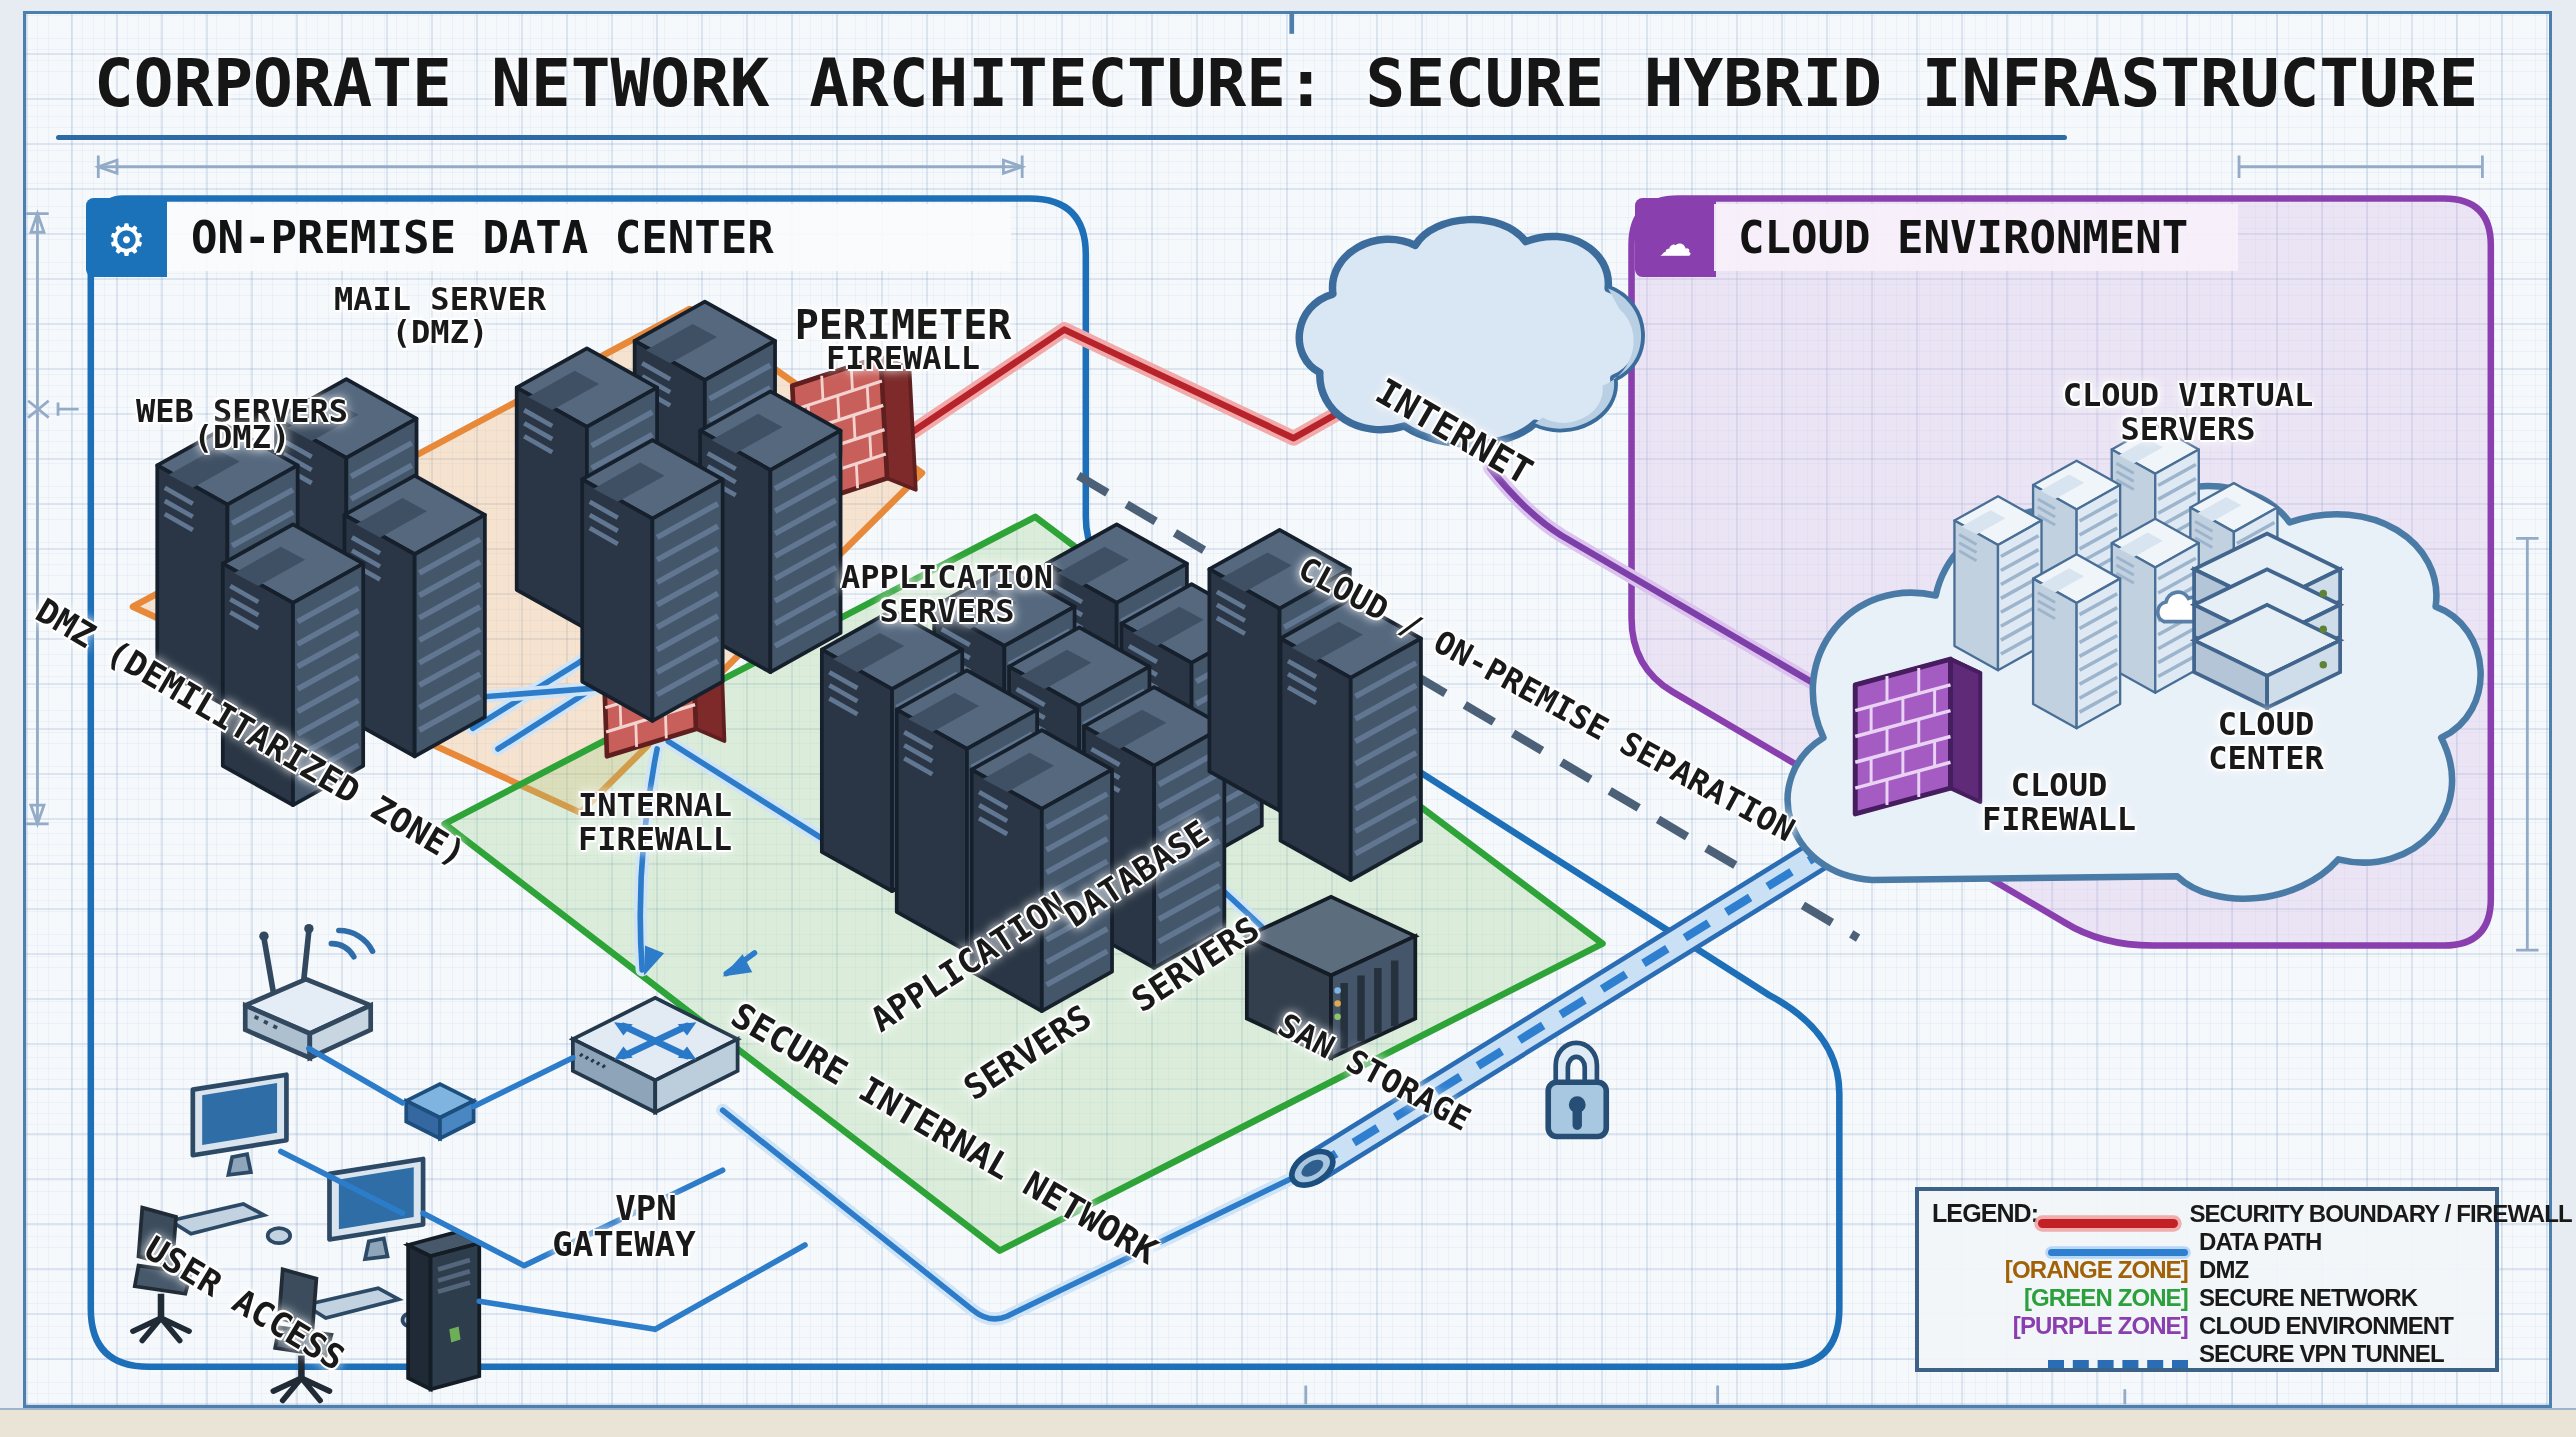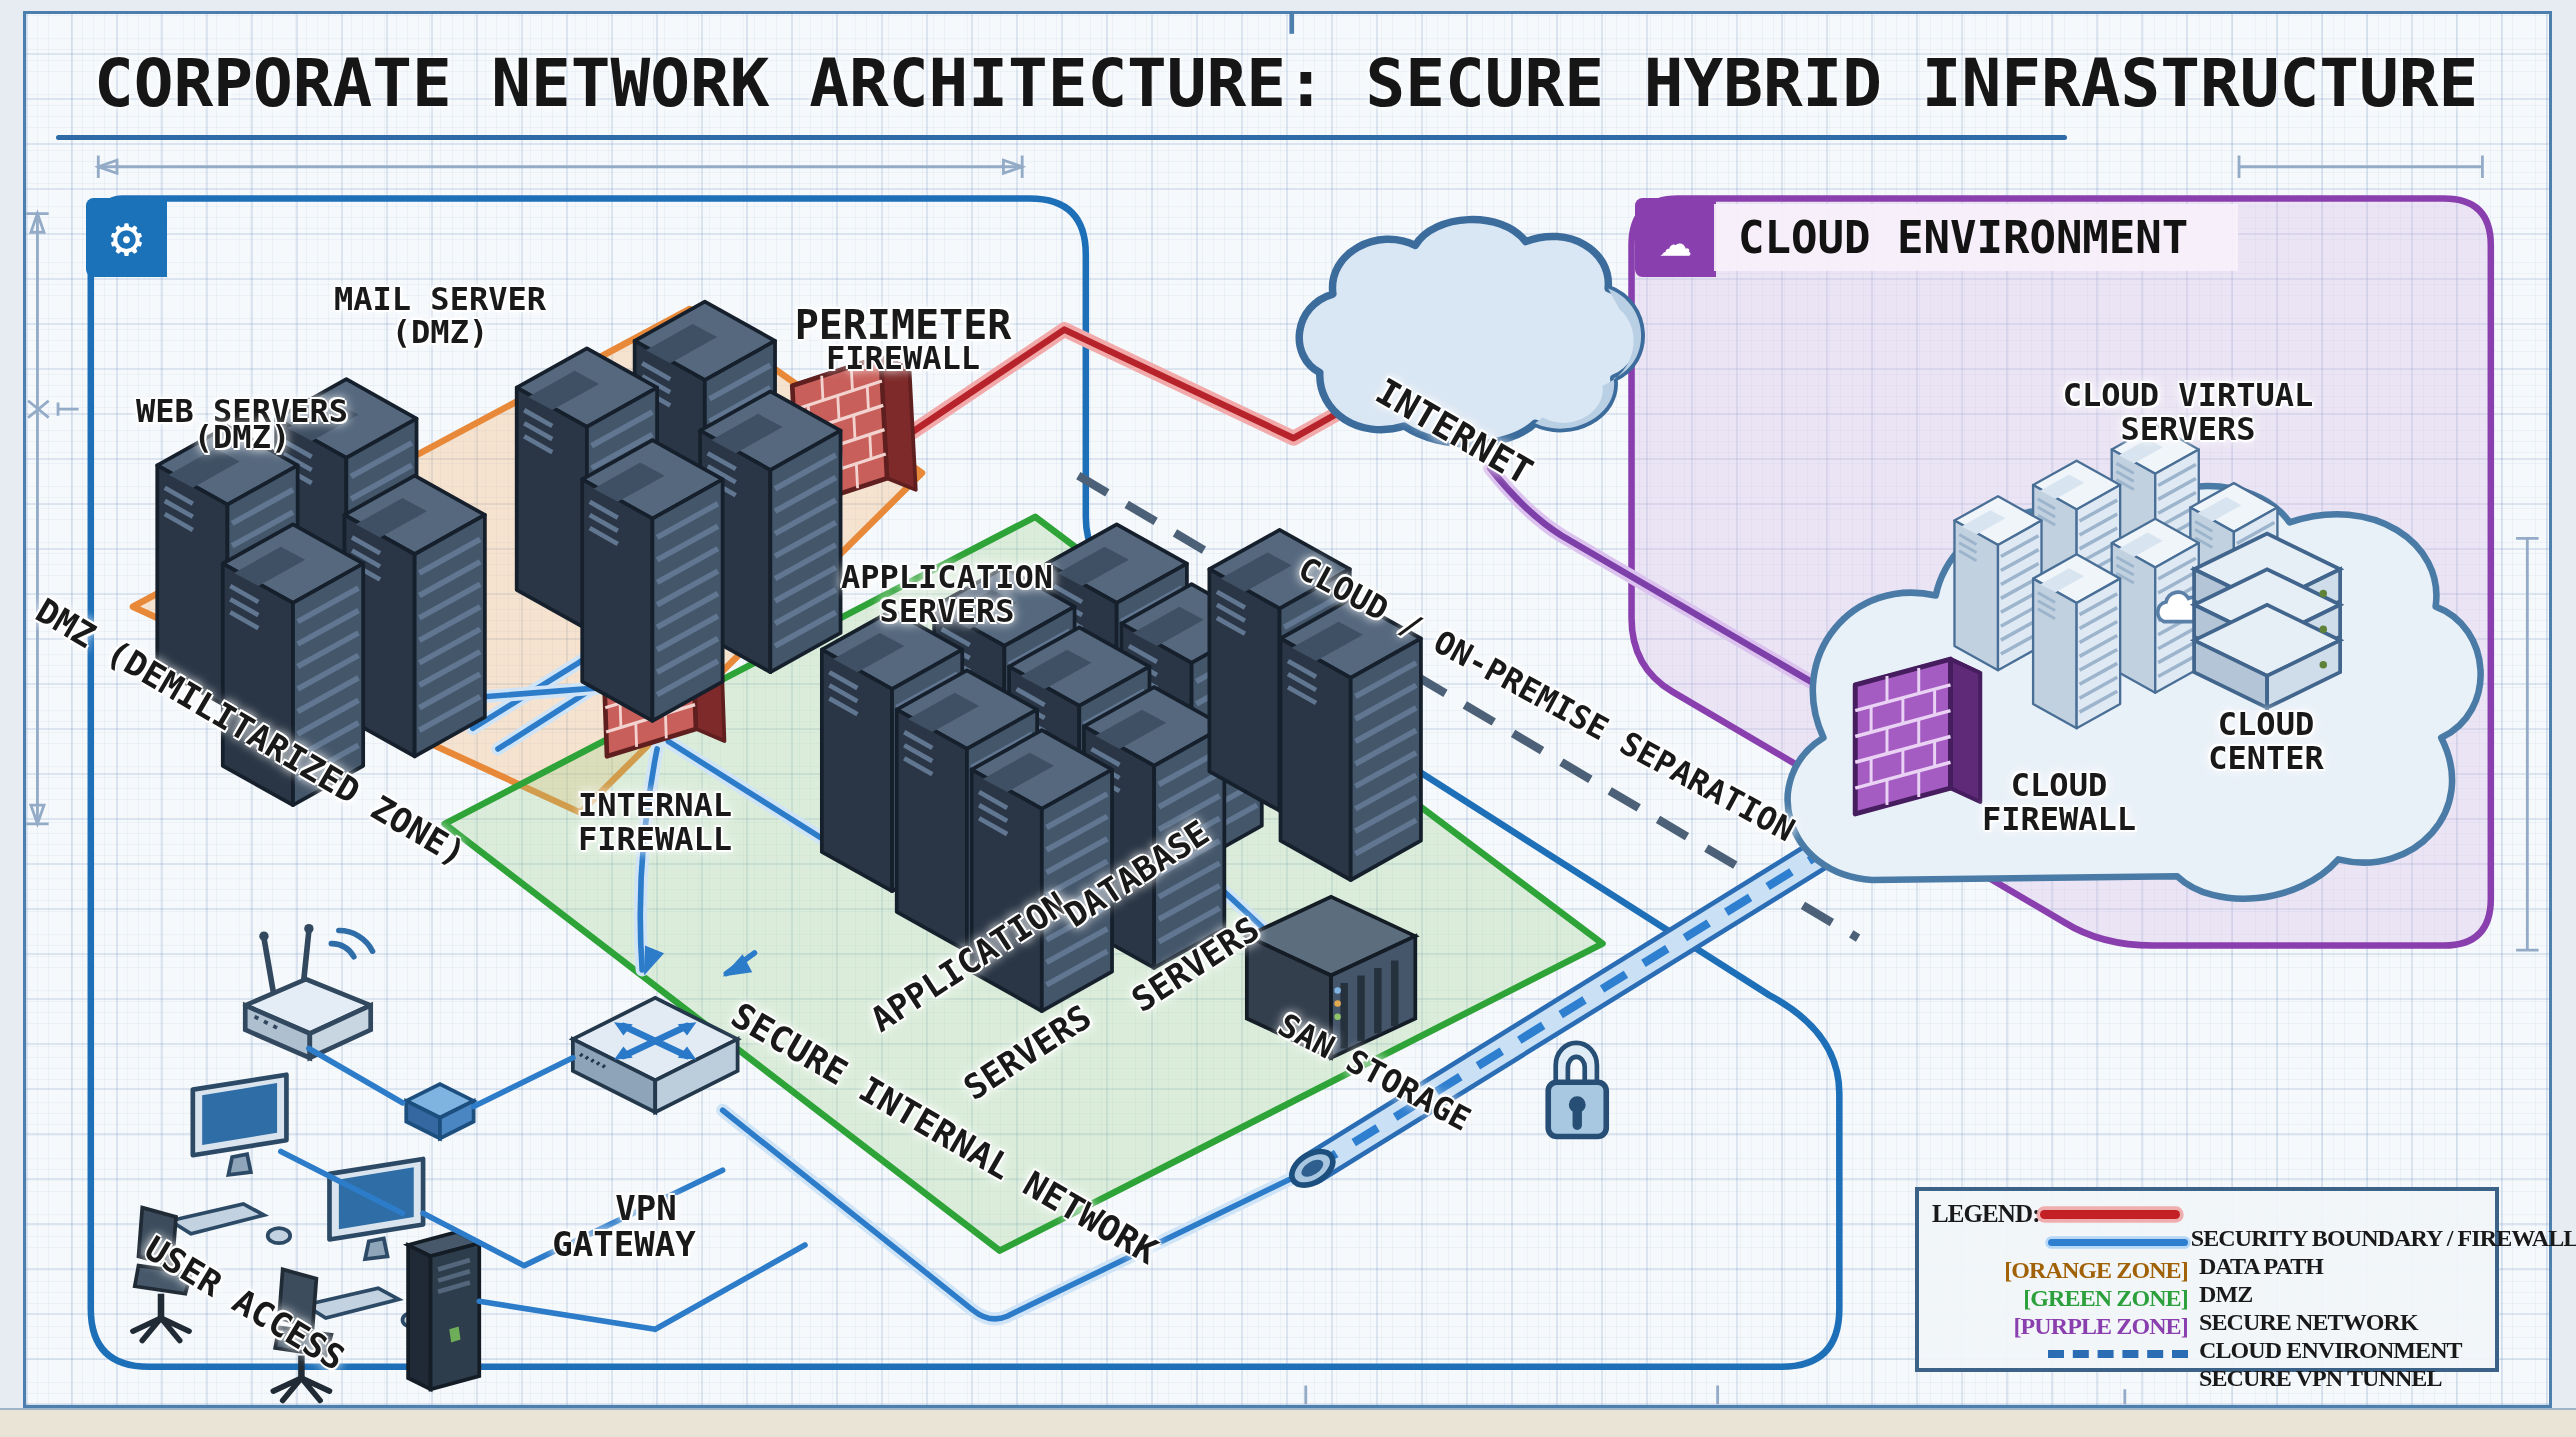--- a/index.html
+++ b/index.html
@@ -32,21 +32,21 @@
   .rcore{stroke:#b6232a;stroke-width:7;fill:none;stroke-linecap:round;stroke-linejoin:round;}
   .phalo{stroke:#dcc2ee;stroke-width:15;fill:none;stroke-linecap:round;stroke-linejoin:round;}
   .pcore{stroke:#7d3fa8;stroke-width:7;fill:none;stroke-linecap:round;stroke-linejoin:round;}
   .sep{stroke:#4c6177;stroke-width:9;stroke-dasharray:36 24;fill:none;}
   .dim{stroke:#93abc7;stroke-width:3;fill:none;}
   
   #legend{position:absolute;left:1915px;top:1187px;width:584px;height:185px;border:4.7px solid #3d6287;
           background:rgba(241,245,249,.94);box-sizing:border-box;padding:9.4px 15px 7.5px 13px;
           display:flex;flex-direction:column;justify-content:space-between;
           font-family:"Liberation Sans",sans-serif;}
-  .lrow{display:flex;align-items:center;height:28px;font-family:Liberation Serif, serif;}
+  .lrow{display:flex;align-items:flex-end;height:28px;}
   .lcol1{width:110px;font-weight:bold;font-size:25px;color:#191919;letter-spacing:-0.9px;}
   .lcol2{width:157px;display:flex;justify-content:flex-end;align-items:center;padding-right:11.2px;box-sizing:border-box;}
   .lcol3{flex:1;font-weight:bold;font-size:24px;color:#191919;letter-spacing:-0.9px;white-space:nowrap;margin-top:48px;}
   .sw-red{width:140px;height:9.4px;background:#c32026;border-radius:4.7px;box-shadow:0 0 0 3.7px rgba(240,160,160,.85);}
   .sw-blue{width:140px;height:7.5px;background:#2f7fd0;border-radius:3.7px;box-shadow:0 0 0 2.8px rgba(175,212,245,.9);}
   .sw-dash{width:140px;height:0;border-top:8.4px dashed #2a6db5;}
   .sw-txt{font-weight:bold;font-size:24px;letter-spacing:-0.9px;white-space:nowrap;}
 </style>
 </head>
 <body>
@@ -327,20 +327,21 @@
         <path d="M0,14 L24,26 L24,168 L0,156 Z" fill="#1f2a36" stroke="#141c26" stroke-width="4"></path>
         <path d="M76,12 L24,26 L24,168 L76,154 Z" fill="#2e3d4c" stroke="#141c26" stroke-width="4"></path>
         <path d="M32,40 L66,30 M32,52 L66,42 M32,64 L66,54" stroke="#54667b" stroke-width="5"></path>
         <path d="M44,104 l10,-3 2,14 -10,3 z" fill="#6fae58"></path>
       </g>
       <path class="core" stroke-width="5" d="M330,1120 L430,1178 M506,1182 L612,1130 M300,1230 L430,1296 M452,1296 L560,1352 M560,1352 L772,1250 M512,1390 L700,1420 M700,1420 L860,1330"></path>
     </g>
   </svg>
 
   <div class="hdr-sq" style="left:86px;top:198px;background:#1b72b8;">⚙</div>
+  <div class="hdr-bar" style="left:167px;top:204px;width:844px;background:rgba(249,251,253,.93);">ON-PREMISE DATA CENTER</div>
   <div class="hdr-sq" style="left:1635px;top:198px;background:#8a3fae;border-radius:7.5px 0 0 7.5px;">☁</div>
   <div class="hdr-bar" style="left:1714px;top:204px;width:524px;background:rgba(247,240,250,.93);">CLOUD ENVIRONMENT</div>
 
   <div id="title">CORPORATE NETWORK ARCHITECTURE: SECURE HYBRID INFRASTRUCTURE</div>
   <div id="title-rule"></div>
 
   <div class="lbl" style="left:440px;top:300px;font-size:32px;">MAIL SERVER</div>
   <div class="lbl" style="left:440px;top:333px;font-size:32px;">(DMZ)</div>
   <div class="lbl" style="left:242px;top:404px;font-size:32px;margin-top:8px;">WEB SERVERS</div>
   <div class="lbl" style="left:242px;top:438px;font-size:32px;">(DMZ)</div>

